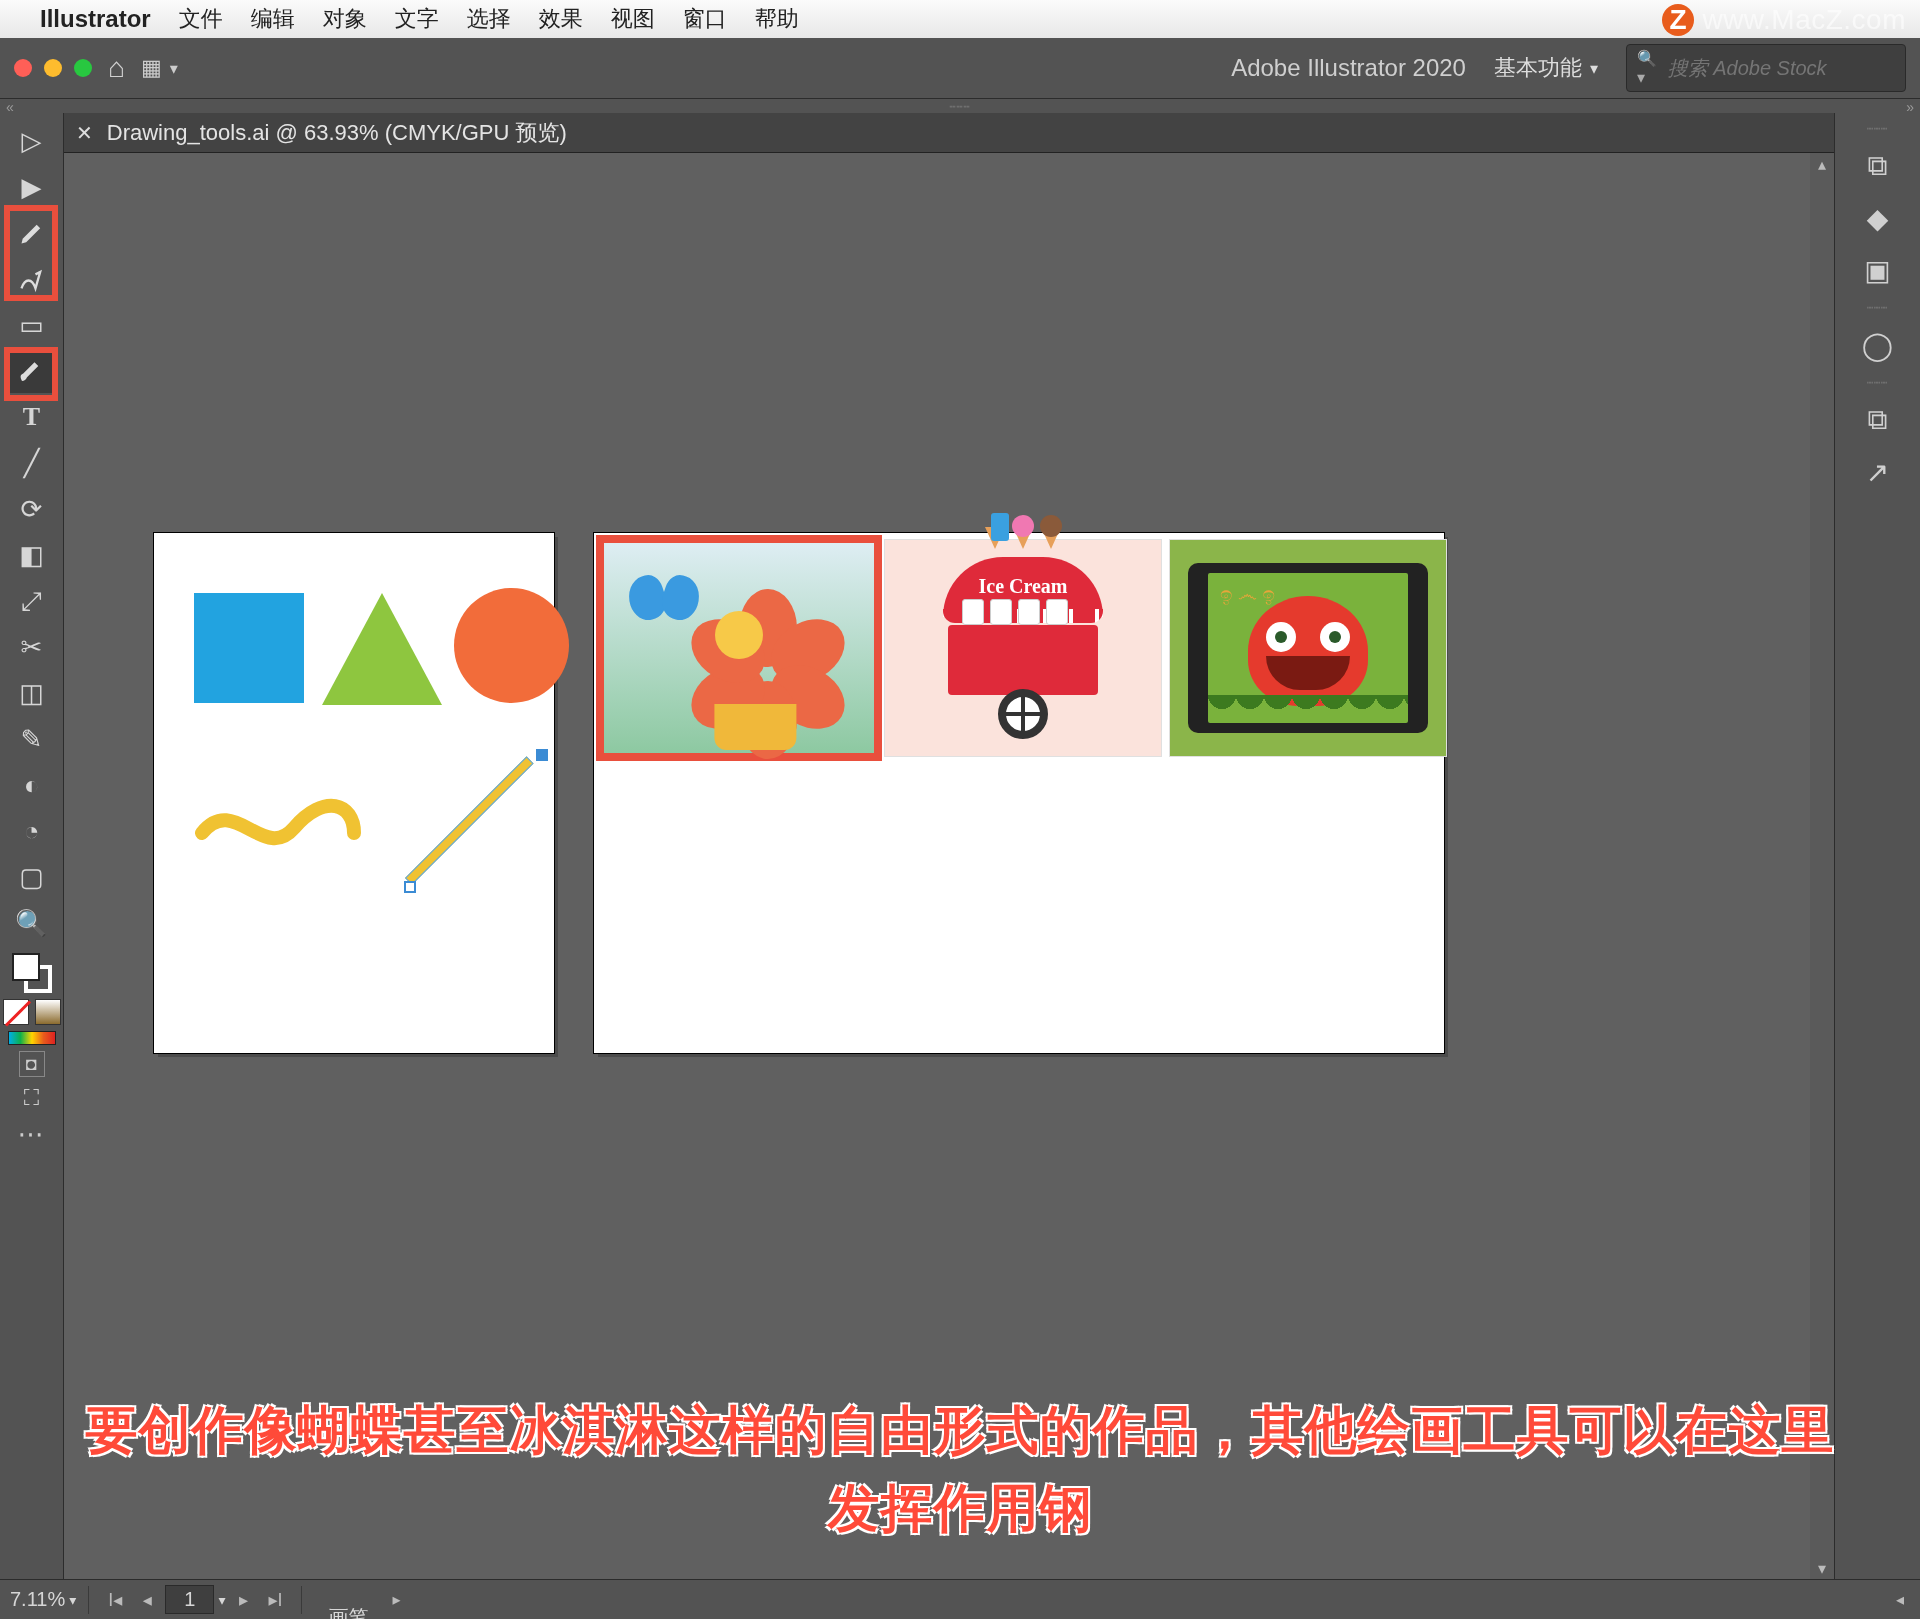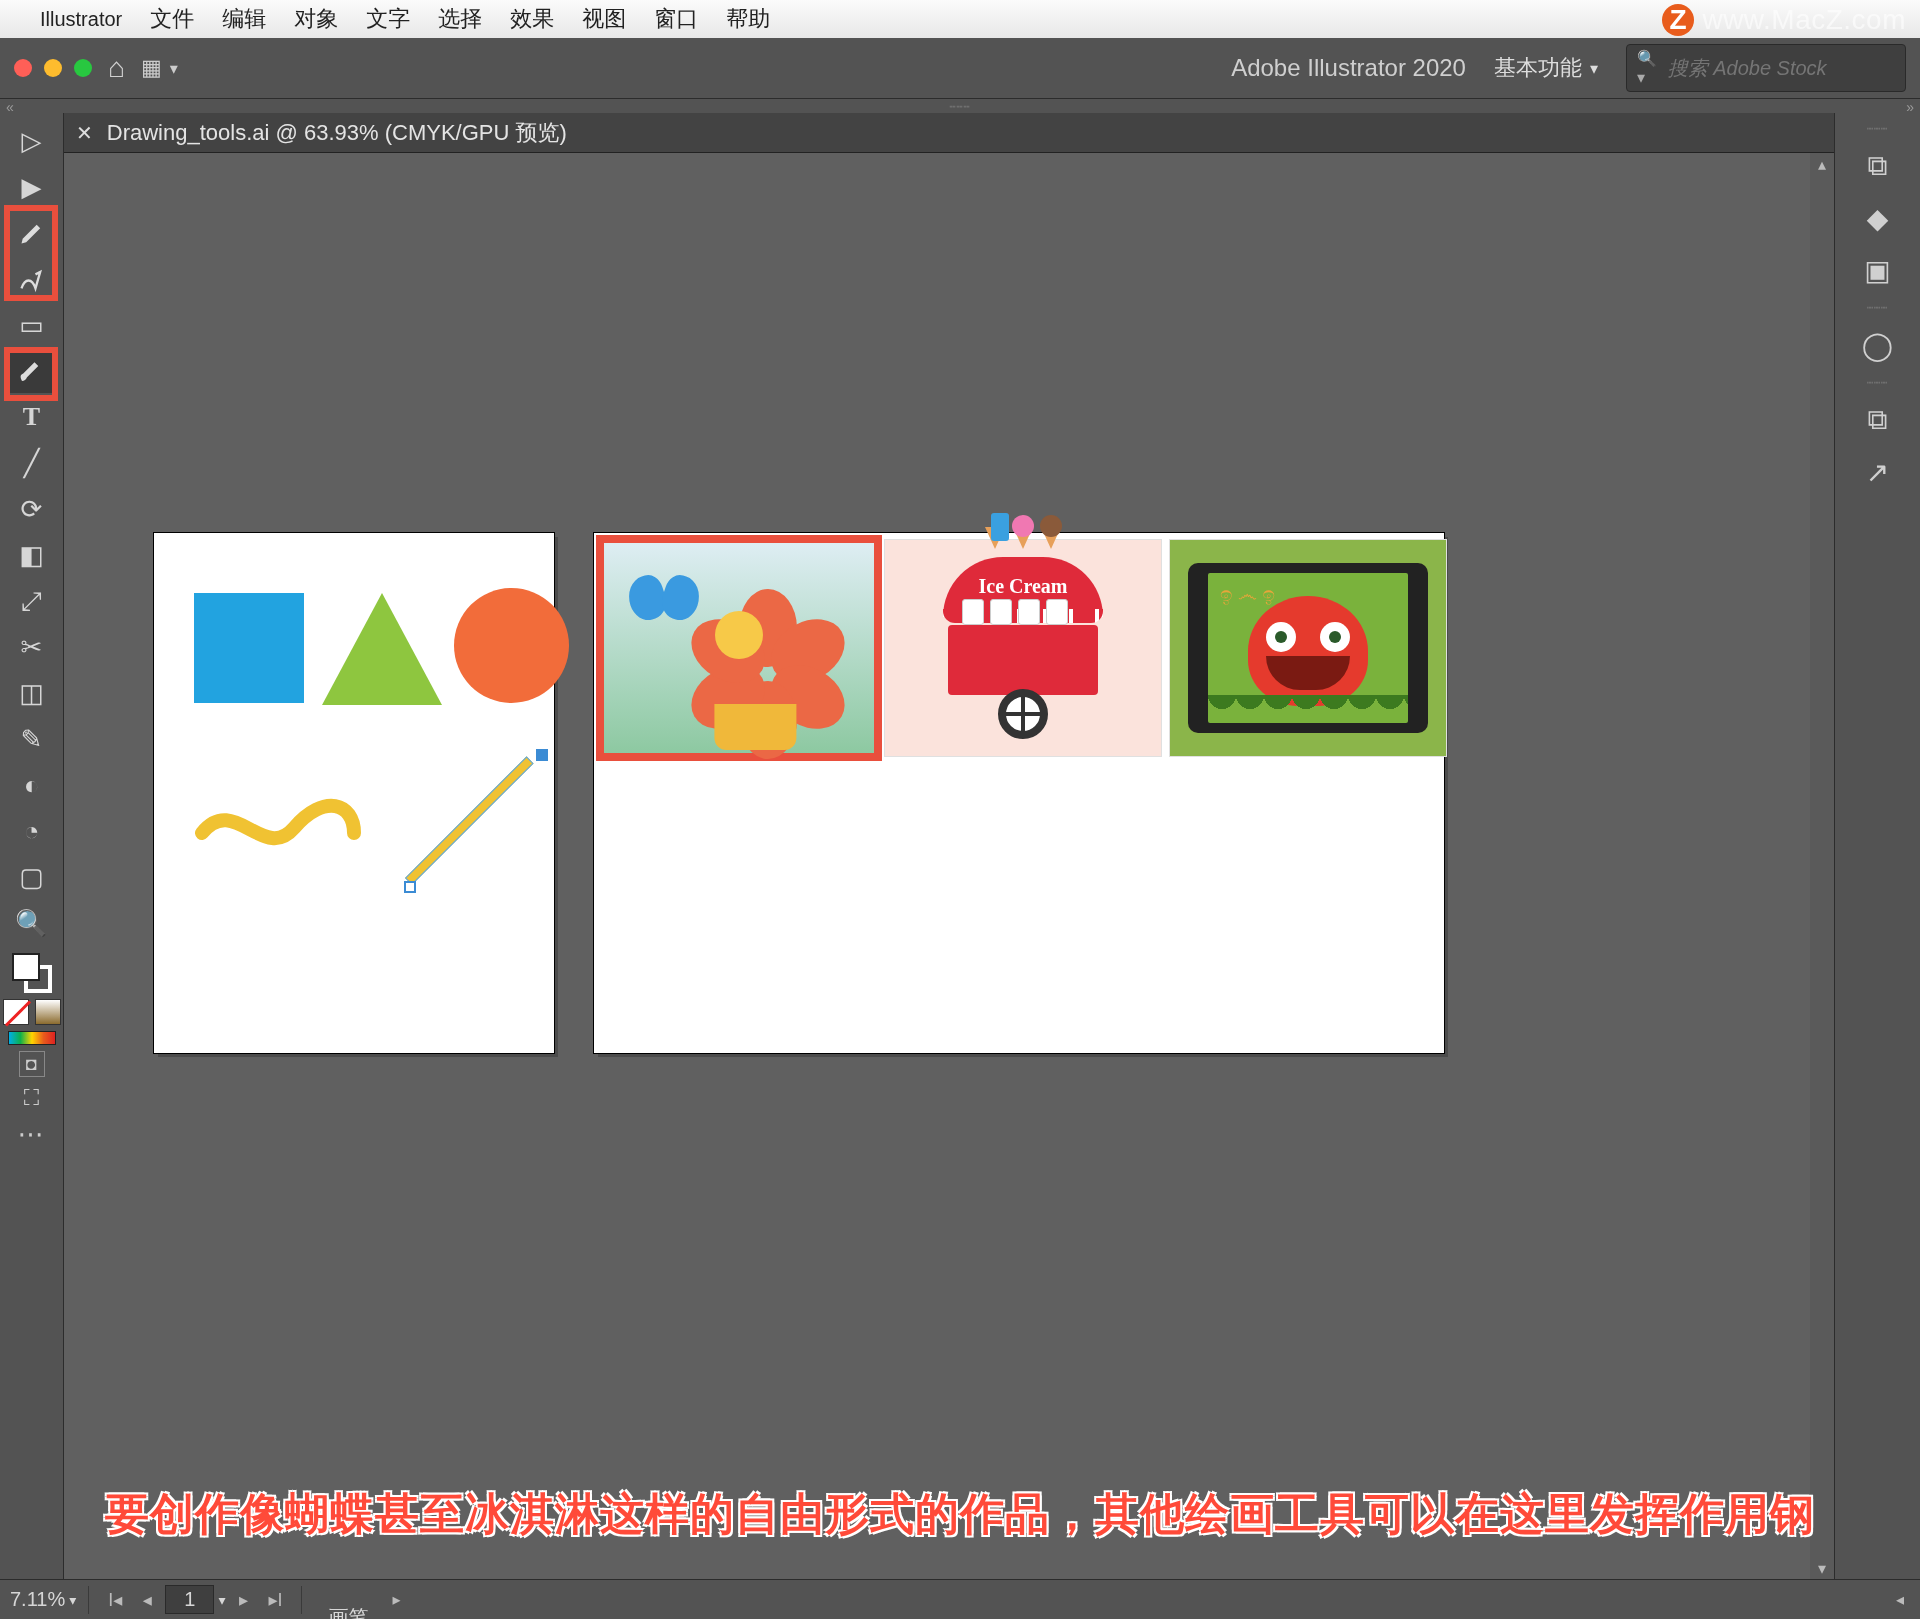--- a/index.html
+++ b/index.html
@@ -1,20 +1,20 @@
 <!DOCTYPE html>
 <html><head>
 <meta charset="utf-8">
 <style>
 * { margin: 0; padding: 0; box-sizing: border-box; font-family: -apple-system, "Helvetica Neue", Arial, sans-serif; }
 body { width: 1920px; height: 1619px; background: #535353; overflow: hidden; position: relative; }
 
 .mac-menubar { height: 38px; background: linear-gradient(#fbfbfb,#e8e8e8); display: flex; align-items: center; padding: 0 12px; gap: 28px; font-size: 22px; color: #222; }
 .mac-menubar .apple { font-size: 26px; }
-.mac-menubar .appname { font-weight: 400; font-size: 20px; }
+.mac-menubar .appname { font-weight: 700; font-size: 24px; }
 .mac-menubar .menu-item { cursor: default; }
 
 .watermark { position: absolute; right: 14px; top: 4px; color: rgba(255,255,255,.6); font-size: 28px; letter-spacing: .5px; }
 .watermark .z { display:inline-block; width:32px; height:32px; border-radius:50%; background:#e85c1c; color:#fff; text-align:center; line-height:32px; font-weight:700; margin-right:8px; }
 
 .app-bar { height: 61px; background: #535353; display:flex; align-items:center; padding:0 14px; gap:16px; border-bottom:1px solid #2c2c2c; }
 .traffic { display:flex; gap:12px; }
 .dot { width:18px; height:18px; border-radius:50%; }
 .dot.red{background:#ff5f57}.dot.yellow{background:#febc2e}.dot.green{background:#28c840}
 .home-ic, .workspace-ic { color:#d1d1d1; font-size:28px; }
@@ -116,21 +116,21 @@
 .pgrip { width:100%; font-size:10px; color:#7a7a7a; text-align:center; letter-spacing:1px; margin:6px 0; }
 .picon { width:44px; height:44px; color:#d0d0d0; font-size:28px; display:flex; align-items:center; justify-content:center; margin:4px 0; }
 
 .status-bar { height:40px; background:#535353; border-top:1px solid #2b2b2b; display:flex; align-items:center; padding:0 10px; gap:4px; color:#d6d6d6; font-size:20px; }
 .status-bar .sep { width:1px; height:28px; background:#3a3a3a; margin:0 8px; }
 .nav-btn { width:28px; height:28px; color:#bbb; display:flex; align-items:center; justify-content:center; font-size:18px; }
 .artnum { background:#3f3f3f; padding:2px 18px; border:1px solid #2a2a2a; }
 .status-label { padding:0 14px;margin-top:35px; }
 .hs-arrow { font-size:16px; color:#bbb; padding:0 6px; }
 
-.caption { position:absolute; left:0; right:0; bottom:72px; text-align:center; font-size:44px; font-weight:800; color:#ff4a39; text-shadow: -2px -2px 0 #fff,2px -2px 0 #fff,-2px 2px 0 #fff,2px 2px 0 #fff; line-height:1.5; padding:0 60px; letter-spacing:1px;margin-top:28px; }
+.caption { position:absolute; left:0; right:0; bottom:72px; text-align:center; font-size:52px; font-weight:800; color:#ff4a39; text-shadow: -2px -2px 0 #fff,2px -2px 0 #fff,-2px 2px 0 #fff,2px 2px 0 #fff; line-height:1.5; padding:0 60px; letter-spacing:1px;margin-top:28px; }
 
 svg { display:block; }
 </style>
 </head>
 <body>
 
 <div class="mac-menubar">
   <span class="apple"></span>
   <span class="appname">Illustrator</span>
   <span class="menu-item">文件</span>

